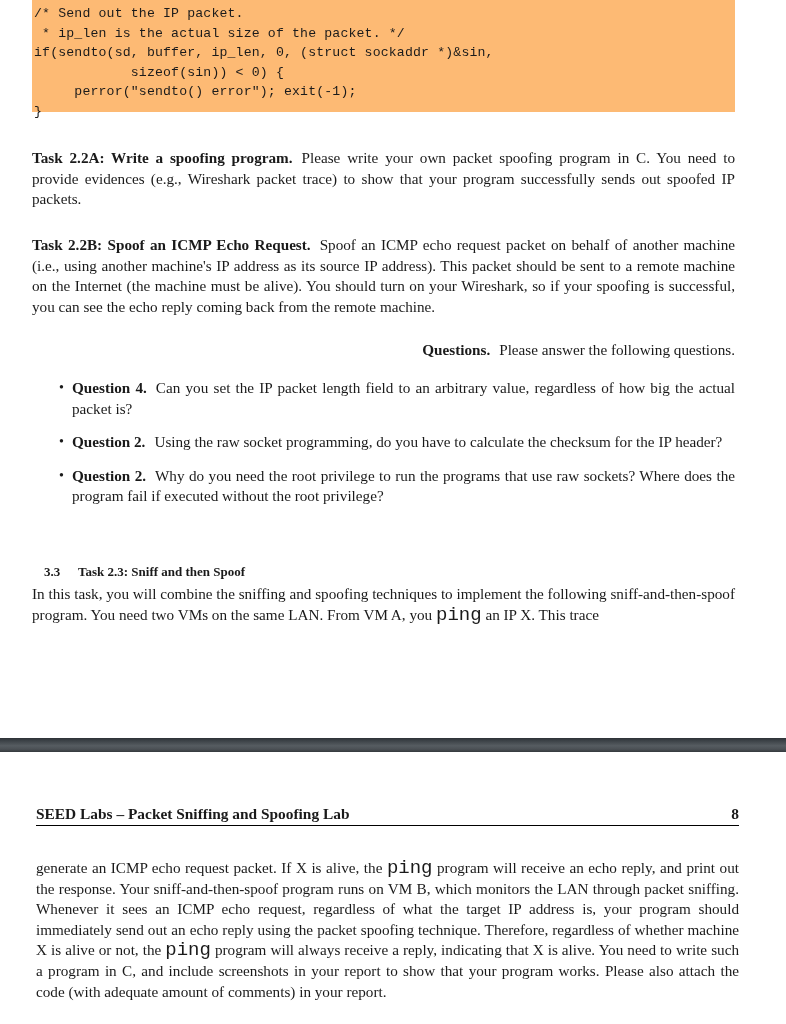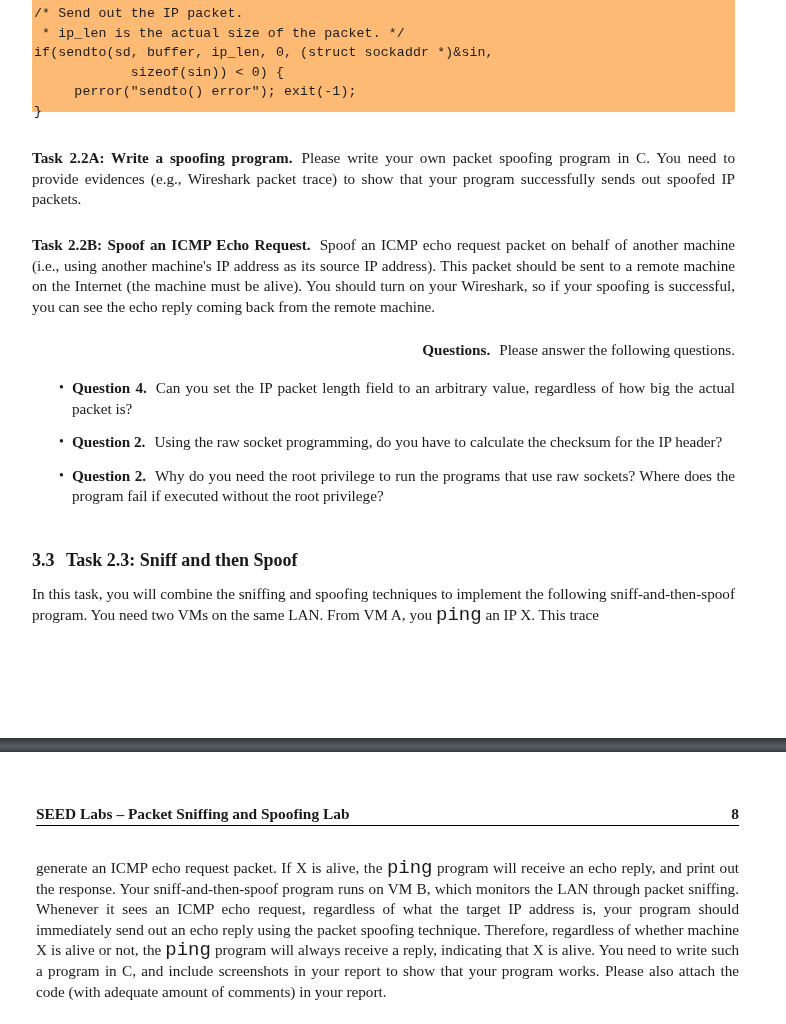--- a/index.html
+++ b/index.html
@@ -89,22 +89,22 @@
     position: absolute;
     left: 27px;
     top: 0;
     font-size: 14px;
     line-height: 20.6px;
   }
   ul.qlist li .qnum { font-weight: bold; }
 
   
   h2.sec {
-    margin: 0;
-    font-size: 18px;
+    margin: 12px;
+    font-size: 13px;
     line-height: 20px;
     font-weight: bold;
   }
   h2.sec .secnum { display: inline-block; min-width: 34px; }
 
   
   .page-divider {
     position: absolute;
     left: 0;
     top: 738px;

